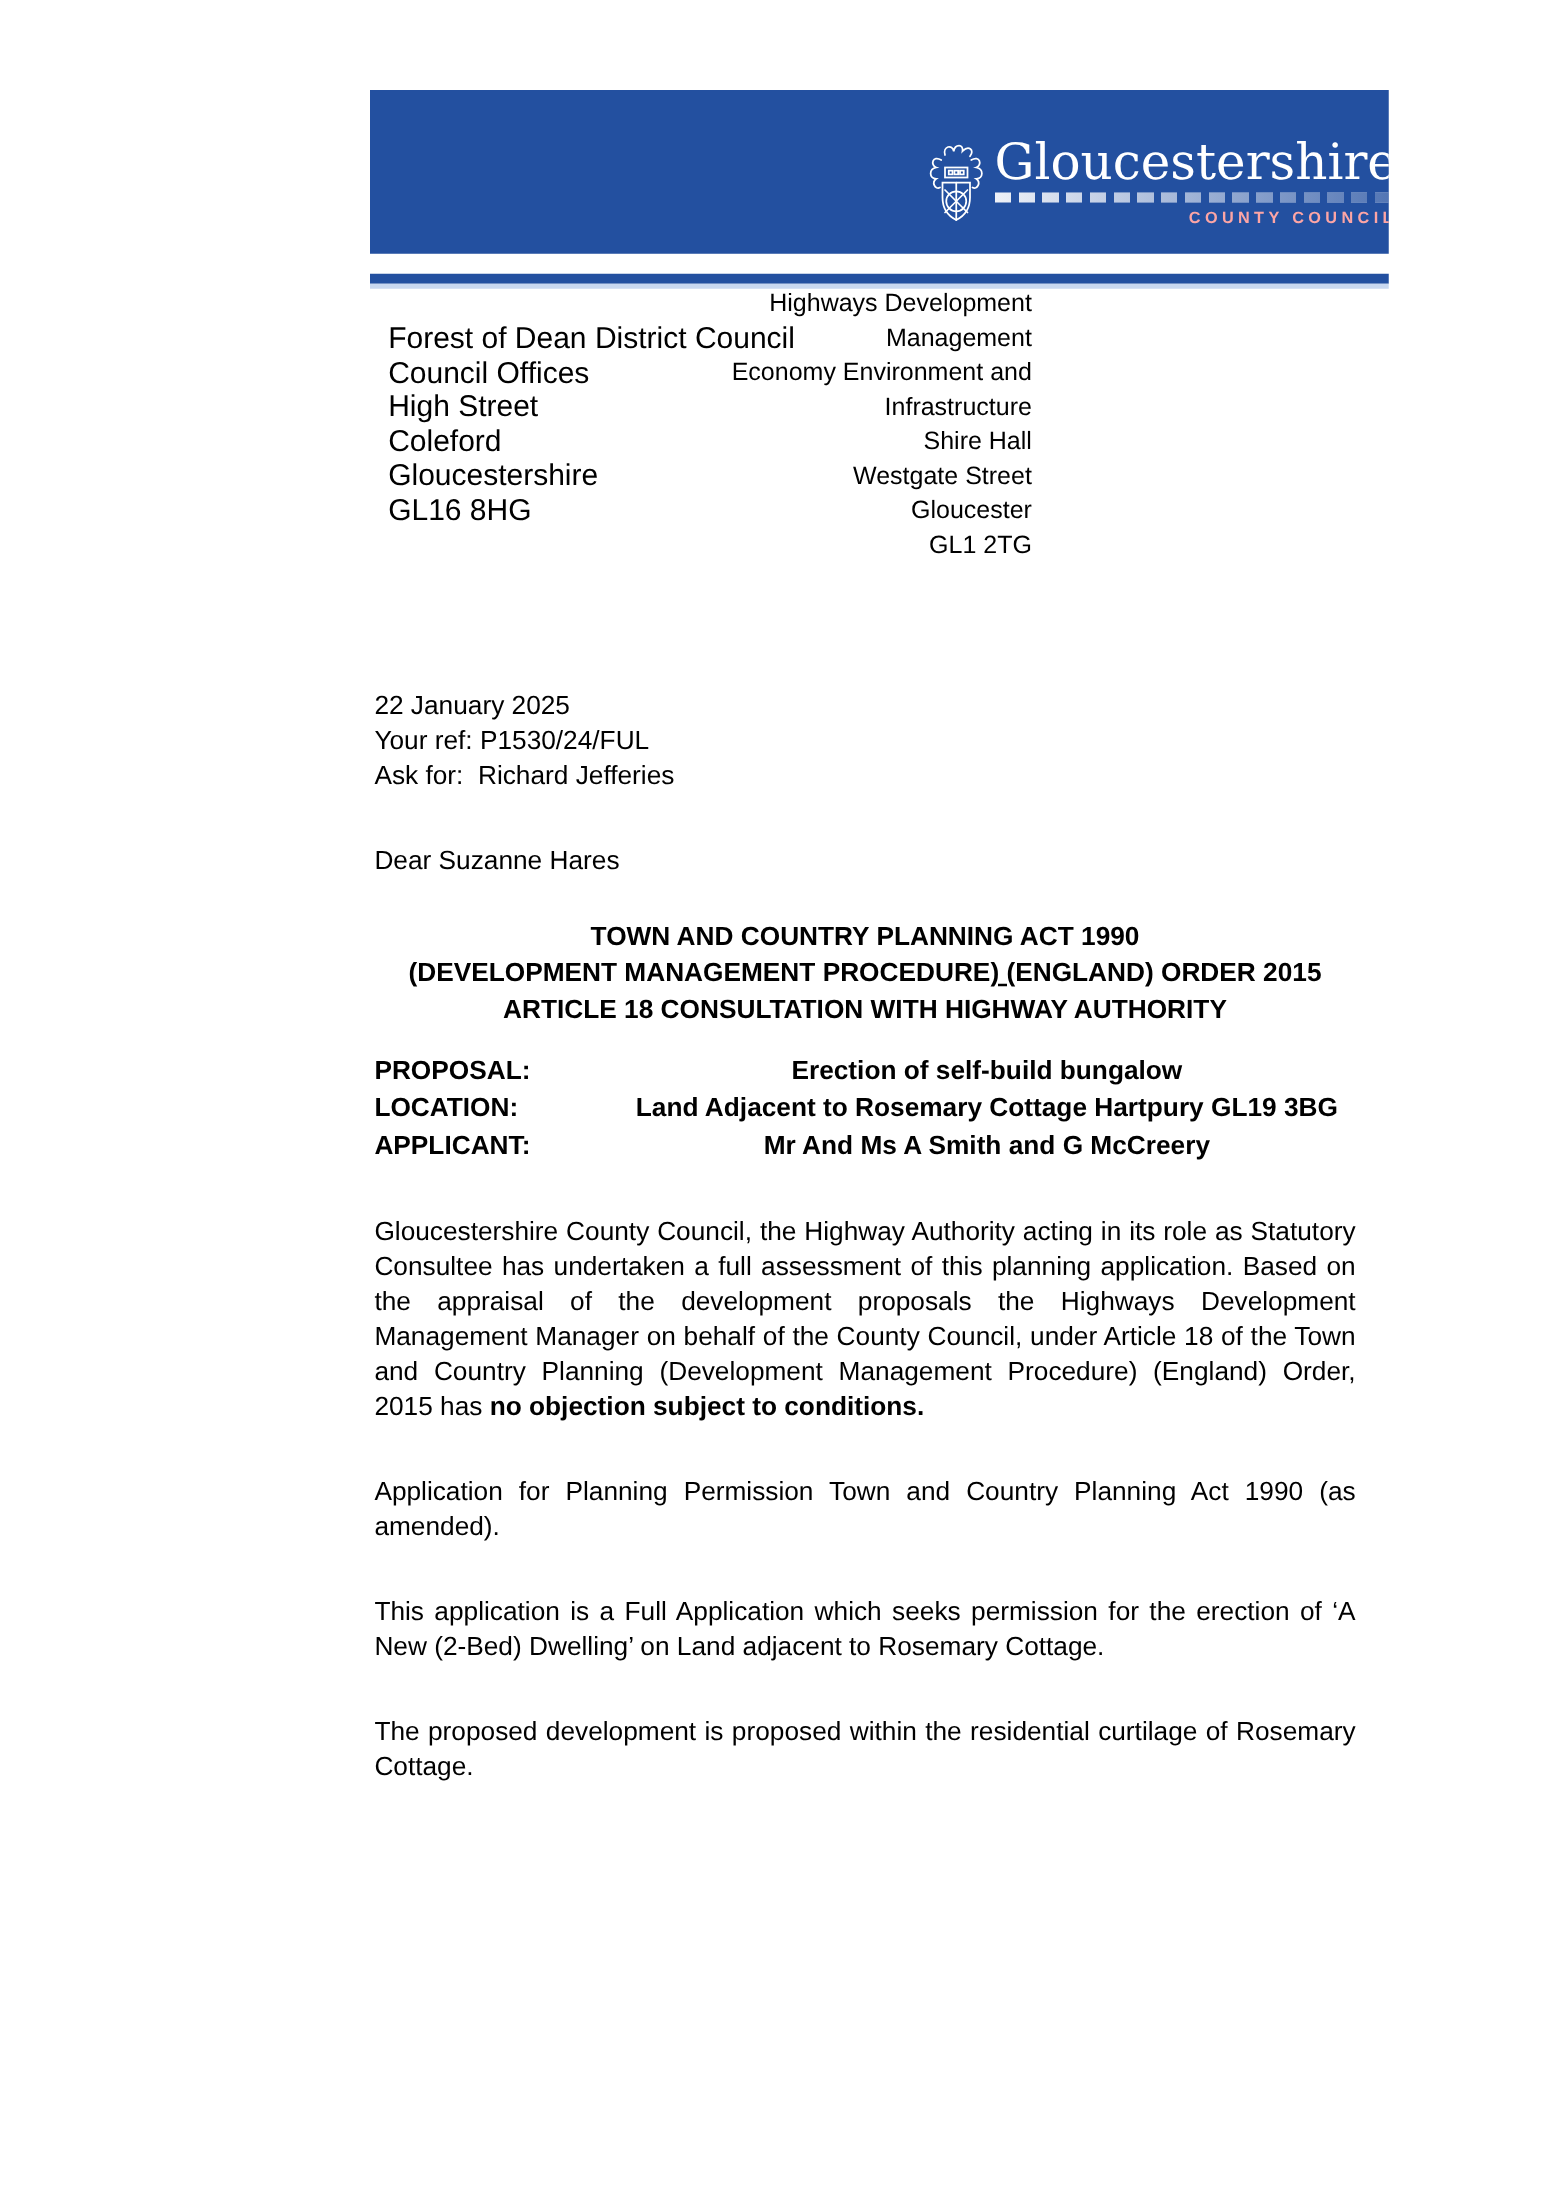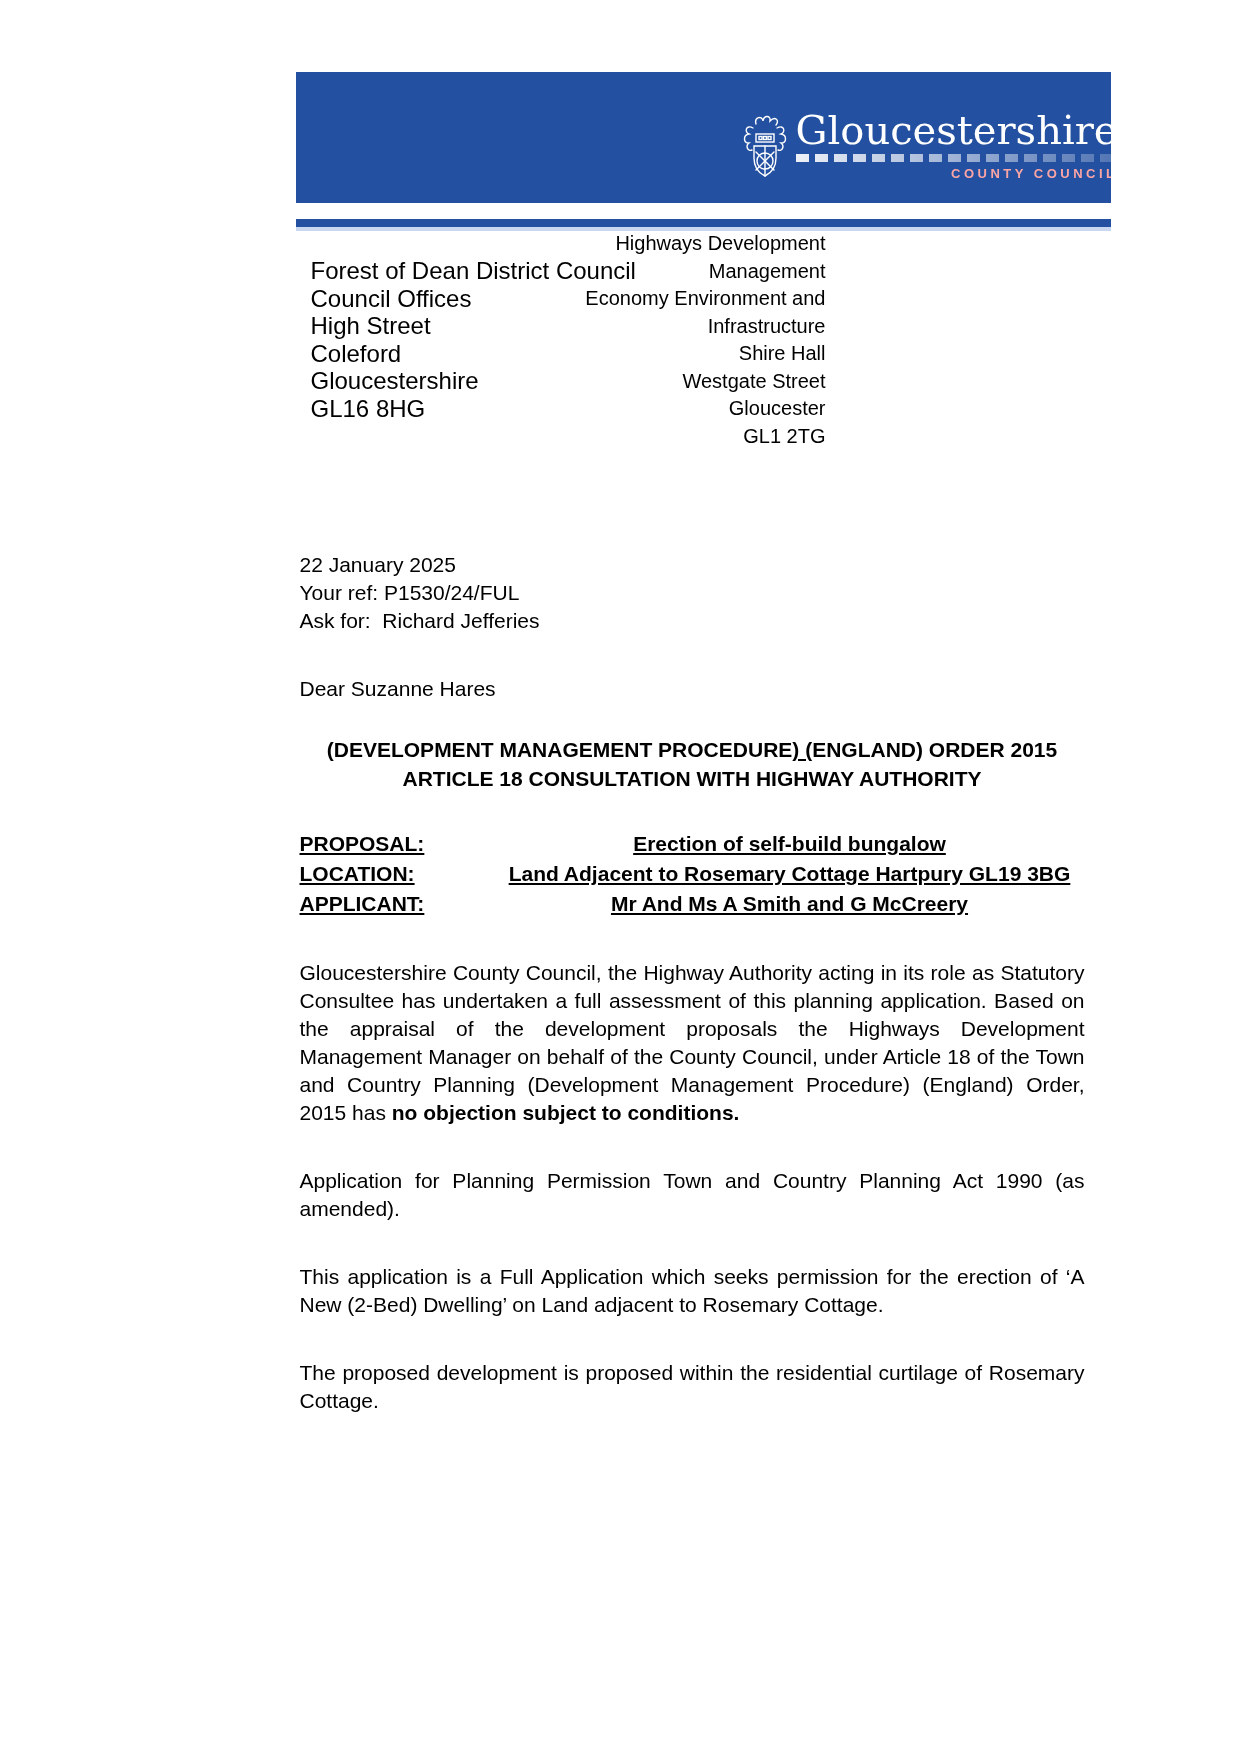--- a/index.html
+++ b/index.html
@@ -69,21 +69,21 @@
     position:absolute; left:170px; top:551px; width:785px;
     font-size:21px; line-height:28px;
   }
   .meta-line { white-space:pre-wrap; }
   .salutation { margin-top:40px; }
   .headings {
     margin-top:32px; text-align:center;
     font-weight:bold; line-height:29px;
   }
   .headings .u { text-decoration:underline; white-space:pre; }
-  .details { margin-top:36px; font-weight:bold; line-height:30px;text-decoration:underline; }
+  .details { margin-top:20px; font-weight:bold; line-height:30px; }
   .detail-row { display:flex; }
   .detail-label { width:195px; flex:0 0 auto; }
   .detail-value { flex:1 1 auto; text-align:center; }
   .para { margin-top:40px; text-align:justify; }
   .para strong { font-weight:bold; }
 </style>
 </head>
 <body>
 
 <div class="page">
@@ -141,20 +141,21 @@
 
     <div class="meta">
       <div class="meta-line">22 January 2025</div>
       <div class="meta-line">Your ref: P1530/24/FUL</div>
       <div class="meta-line">Ask for:  Richard Jefferies</div>
     </div>
 
     <div class="salutation">Dear Suzanne Hares</div>
 
     <div class="headings">
+      <div>TOWN AND COUNTRY PLANNING ACT 1990</div>
       <div><span>(DEVELOPMENT MANAGEMENT PROCEDURE</span><span class="u">) (</span><span>ENGLAND) ORDER 2015</span></div>
       <div>ARTICLE 18 CONSULTATION WITH HIGHWAY AUTHORITY</div>
     </div>
 
     <div class="details">
       <div class="detail-row">
         <span class="detail-label">PROPOSAL:</span>
         <span class="detail-value">Erection of self-build bungalow</span>
       </div>
       <div class="detail-row">

